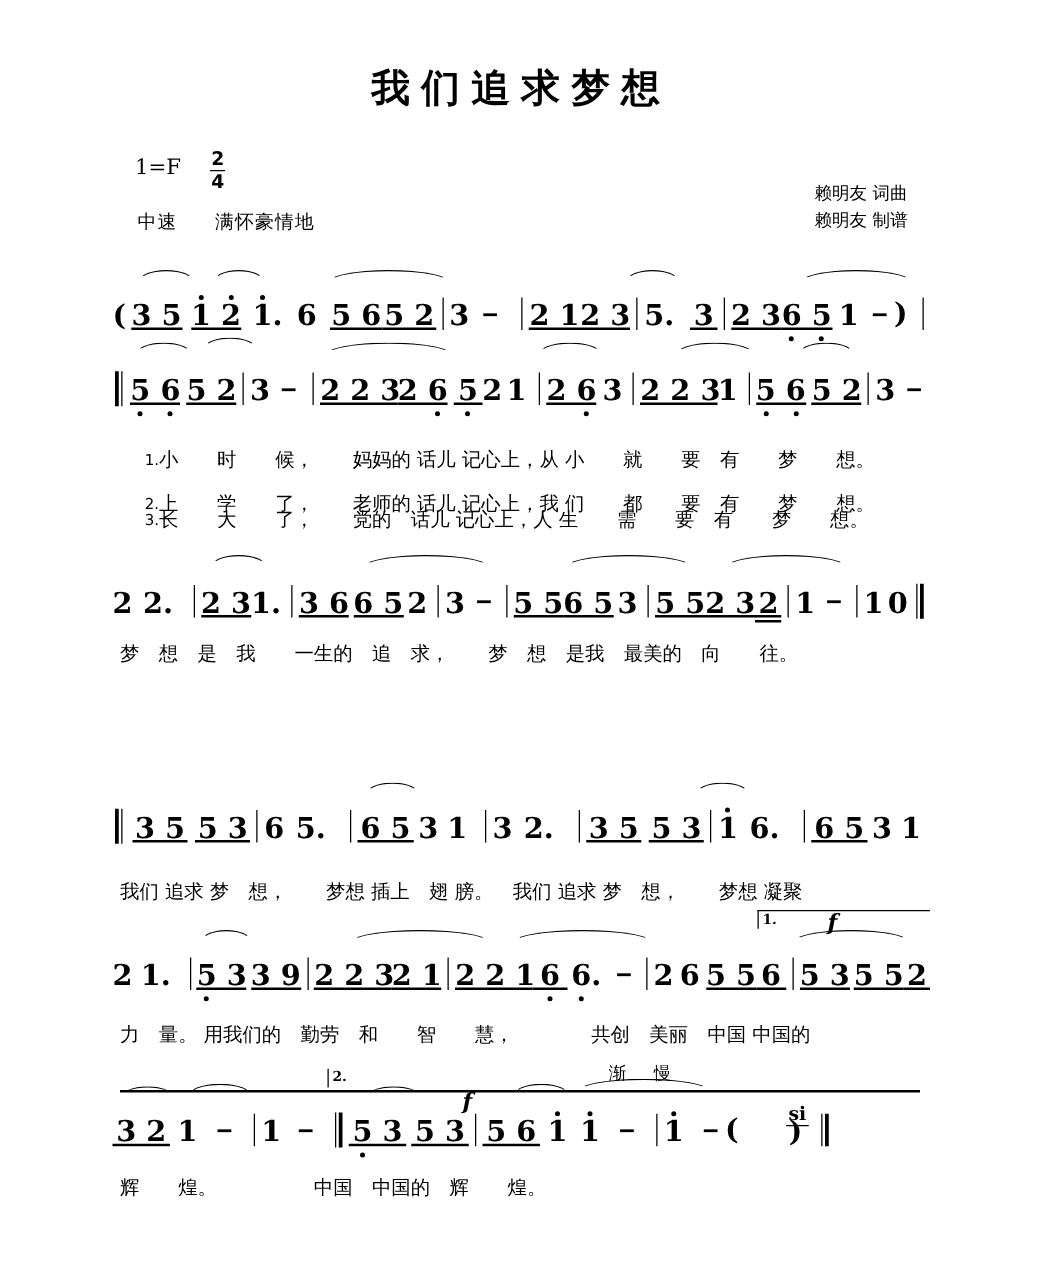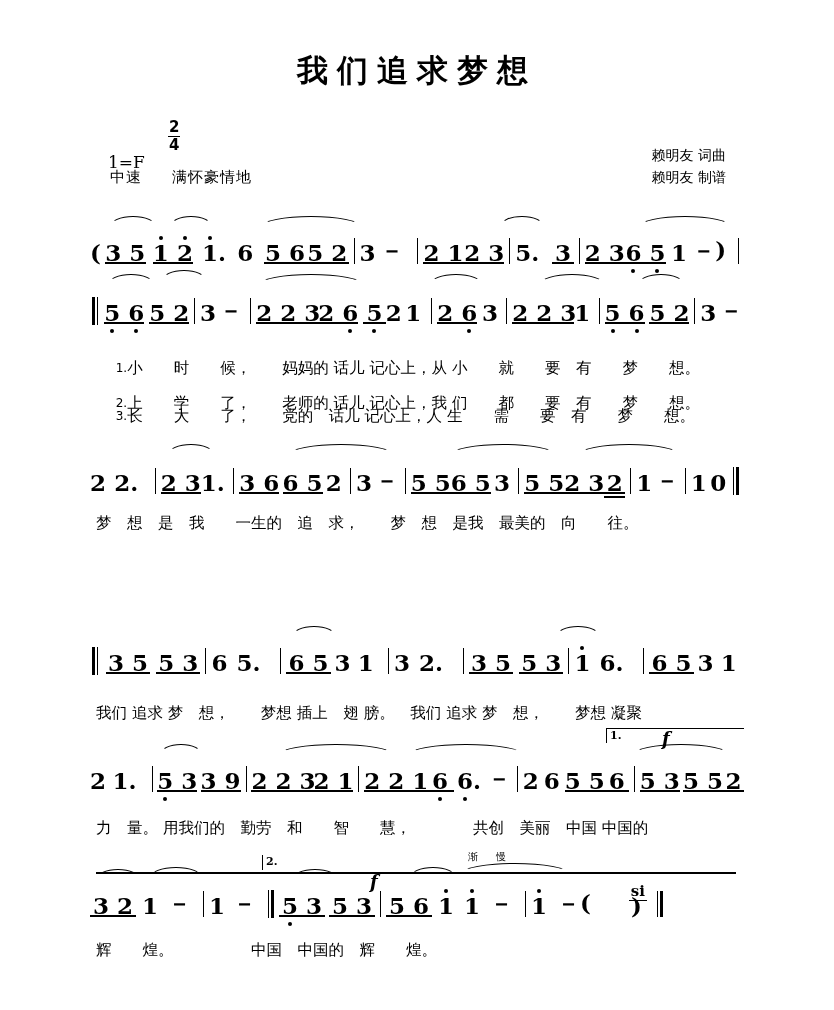--- a/index.html
+++ b/index.html
@@ -33,21 +33,20 @@
     font-family: "DejaVu Serif", "Liberation Serif", serif;
   }
 
   
   .key-sig {
     position: absolute;
     top: 124px;
     left: 108px;
     font-size: 17px;
     font-family: "DejaVu Serif", "Liberation Serif", serif;
-    margin-top: 28px;
   }
   .meter {
     position: absolute;
     top: 120px;
     left: 168px;
     font-size: 15px;
     line-height: 1.05;
     text-align: center;
     font-weight: 700;
   }
@@ -214,22 +213,23 @@
   }
   .expr {
     position: absolute;
     font-style: italic;
     font-weight: 700;
     font-family: "DejaVu Serif","Liberation Serif",serif;
     font-size: 18px;
   }
   .annot {
     position: absolute;
-    font-size: 10px;
+    font-size: 14px;
     letter-spacing: 4px;
+    margin-left: 19px;
   }
   .ritline {
     position: absolute;
     height: 1.6px;
     background: #000;
   }
 </style>
 </head>
 <body>
 

